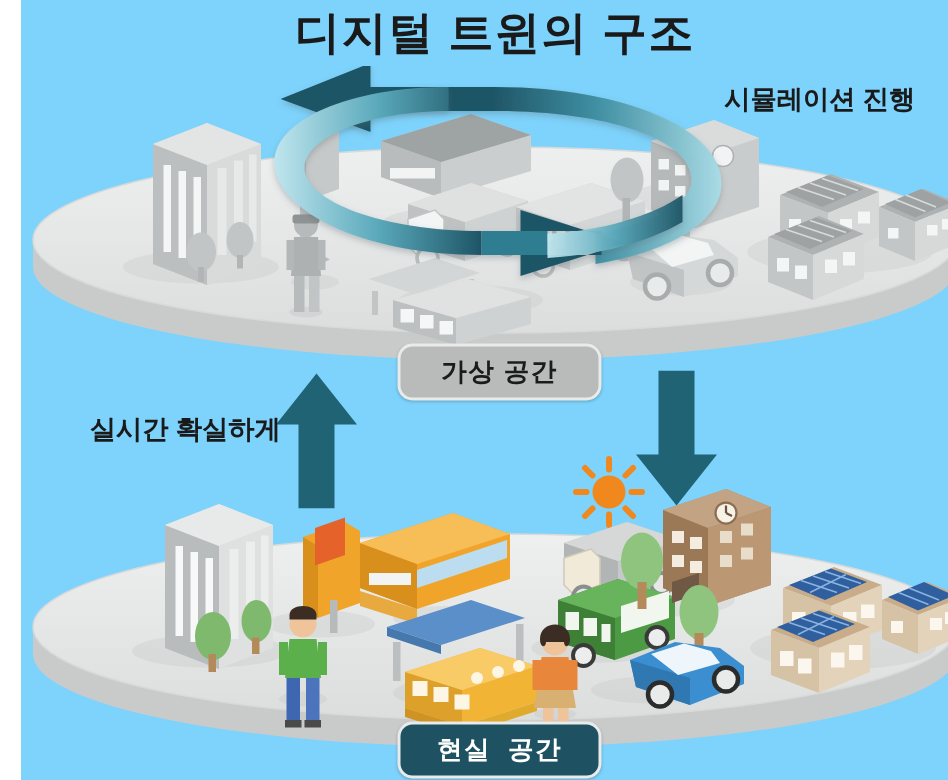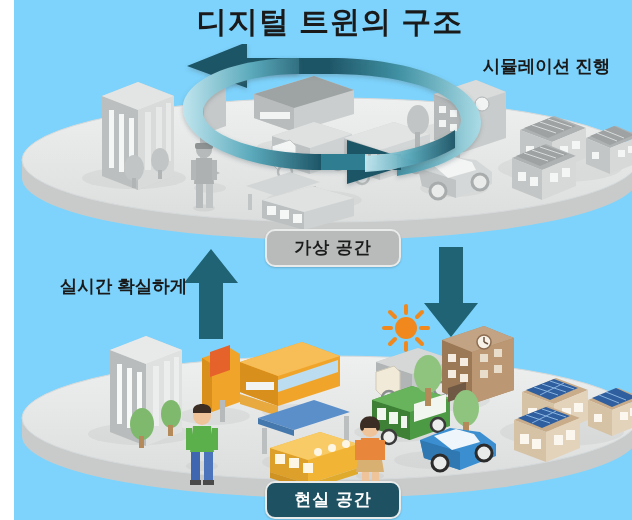--- a/index.html
+++ b/index.html
@@ -56,20 +56,21 @@
     color:#1b1b1b;
     border:2px solid #e9eaea;
     box-shadow:0 1px 2px rgba(0,0,0,.18);
   }
   #badge-real{
     left:251px; top:481px; width:132px;
     background:#1e5263;
     color:#ffffff;
     border:2px solid #e9eaea;
     box-shadow:0 1px 2px rgba(0,0,0,.18);
+    font-family:Liberation Mono, monospace;
   }
 
   
   #scene-virtual{left:0; top:60px;}
   #scene-real{left:0; top:300px;}
   #cycle-arrow{left:155px; top:44px;}
   #arrow-up{left:168px; top:247px;}
   #arrow-down{left:408px; top:247px;}
 </style>
 </head>

